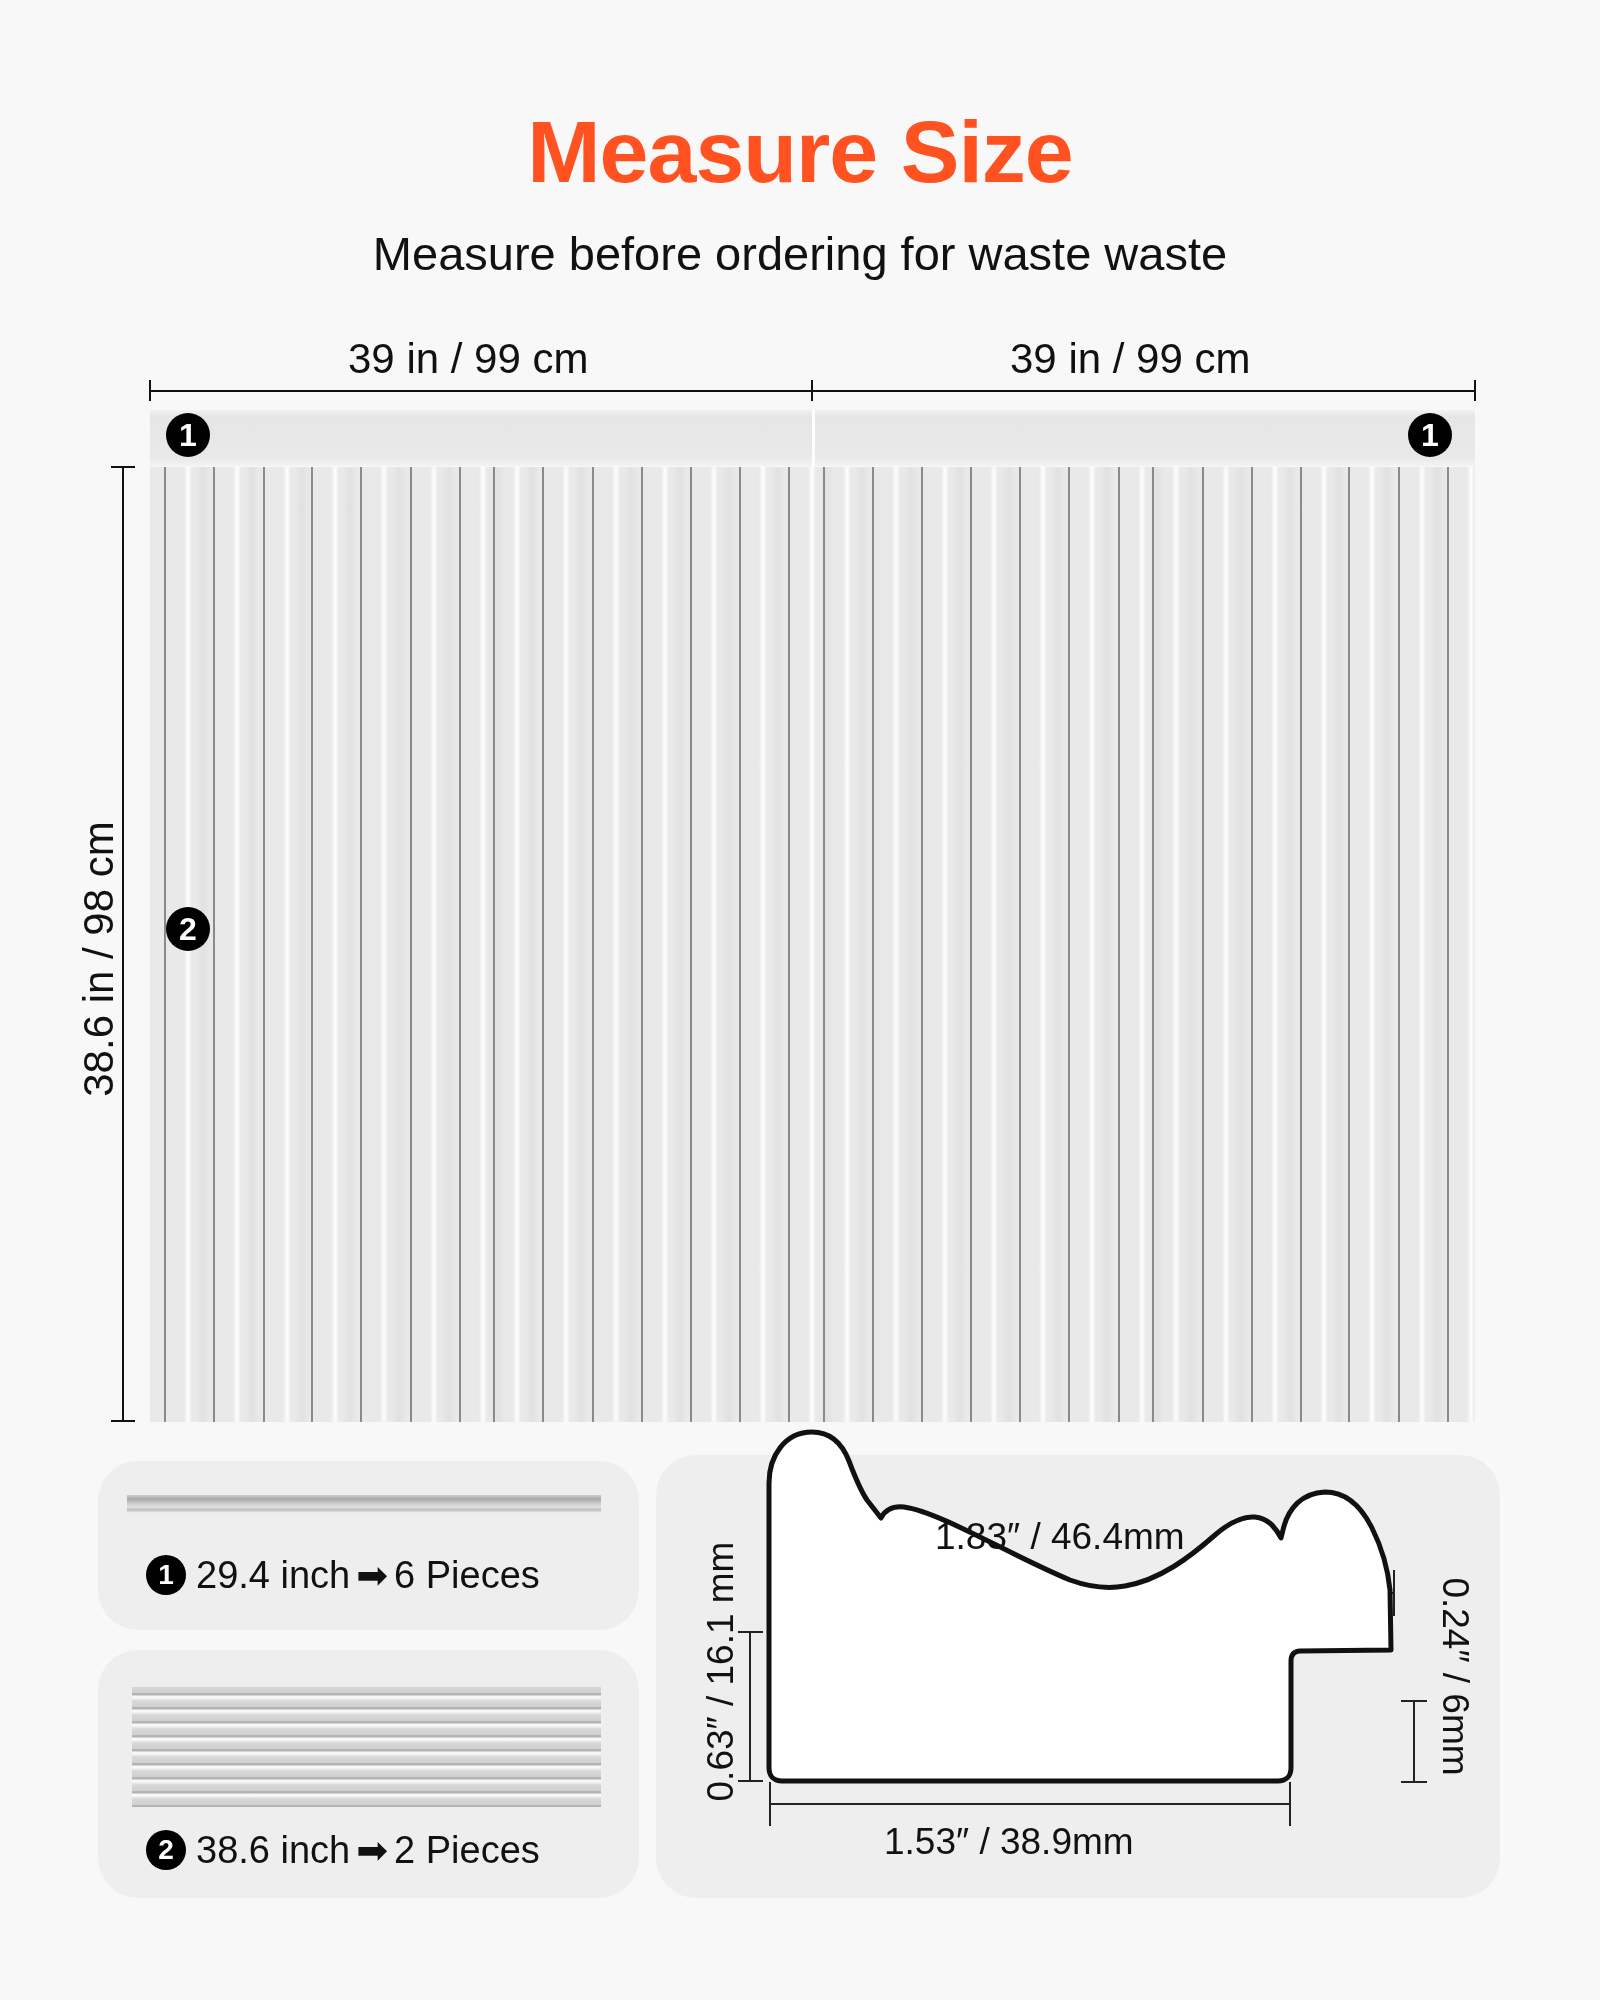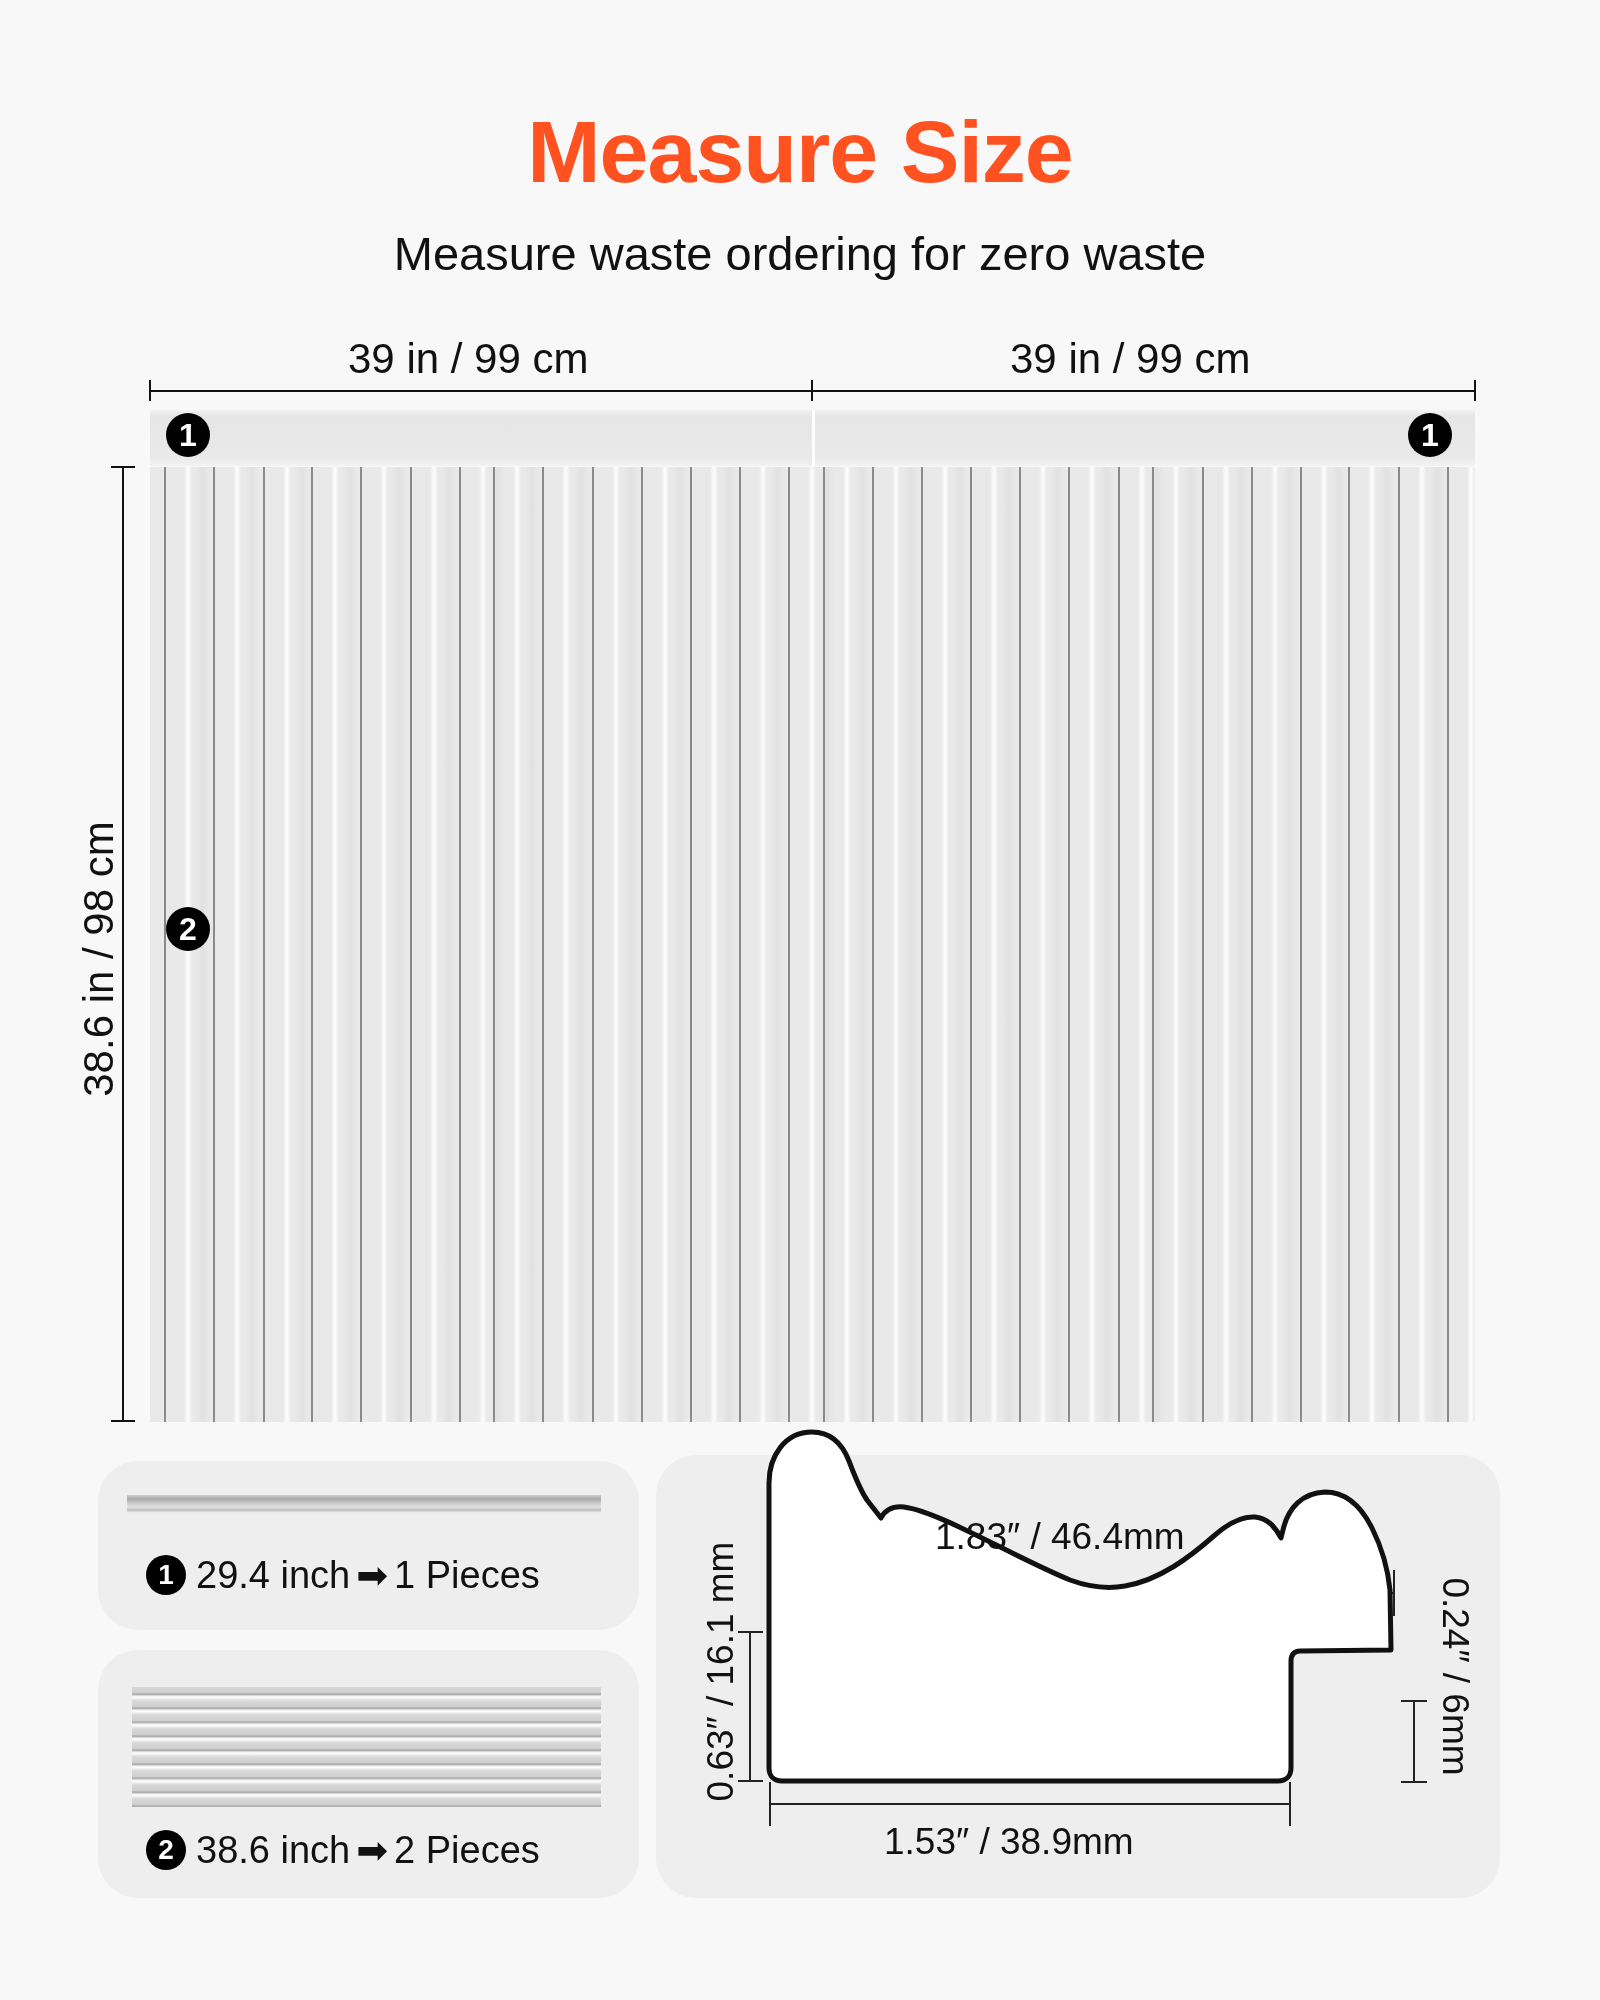--- a/index.html
+++ b/index.html
@@ -111,21 +111,21 @@
   }
   .vtext {
     position: absolute; font-size: 37px; color: #111; white-space: nowrap; line-height: 1;
     transform-origin: center center;
   }
 </style>
 </head>
 <body>
 
 <div class="title">Measure Size</div>
-<div class="subtitle">Measure waste ordering for zero waste</div>
+<div class="subtitle">Measure before ordering for waste waste</div>
 
 <div>
   <div class="dim-label" style="left:348px; top:338px;">39 in / 99 cm</div>
 </div>
 <div>
   <div class="dim-label" style="left:1010px; top:338px;">39 in / 99 cm</div>
 </div>
 <div class="hline" style="left:150px; top:390px; width:1325px; height:2px;"></div>
 <div class="hline" style="left:149px; top:380px; width:2px; height:21px;"></div>
 <div class="hline" style="left:811px; top:380px; width:2px; height:21px;"></div>
@@ -230,21 +230,21 @@
 <div class="badge" style="left:166px; top:413px;">1</div>
 <div class="badge" style="left:1408px; top:413px;">1</div>
 <div class="badge" style="left:166px; top:907px;">2</div>
 
 <div class="card" style="left:98px; top:1461px; width:541px; height:169px;">
   <div class="strip-single"></div>
   <div class="card-row" style="left:48px; top:92px;">
     <span class="badge-inline">1</span>
     <span>29.4 inch</span>
     <span class="arrow">➡</span>
-    <span>1 Pieces</span>
+    <span>6 Pieces</span>
   </div>
 </div>
 
 <div class="card" style="left:98px; top:1650px; width:541px; height:248px;">
   <div class="strip-stack"></div>
   <div class="card-row" style="left:48px; top:178px;">
     <span class="badge-inline">2</span>
     <span>38.6 inch</span>
     <span class="arrow">➡</span>
     <span>2 Pieces</span>

